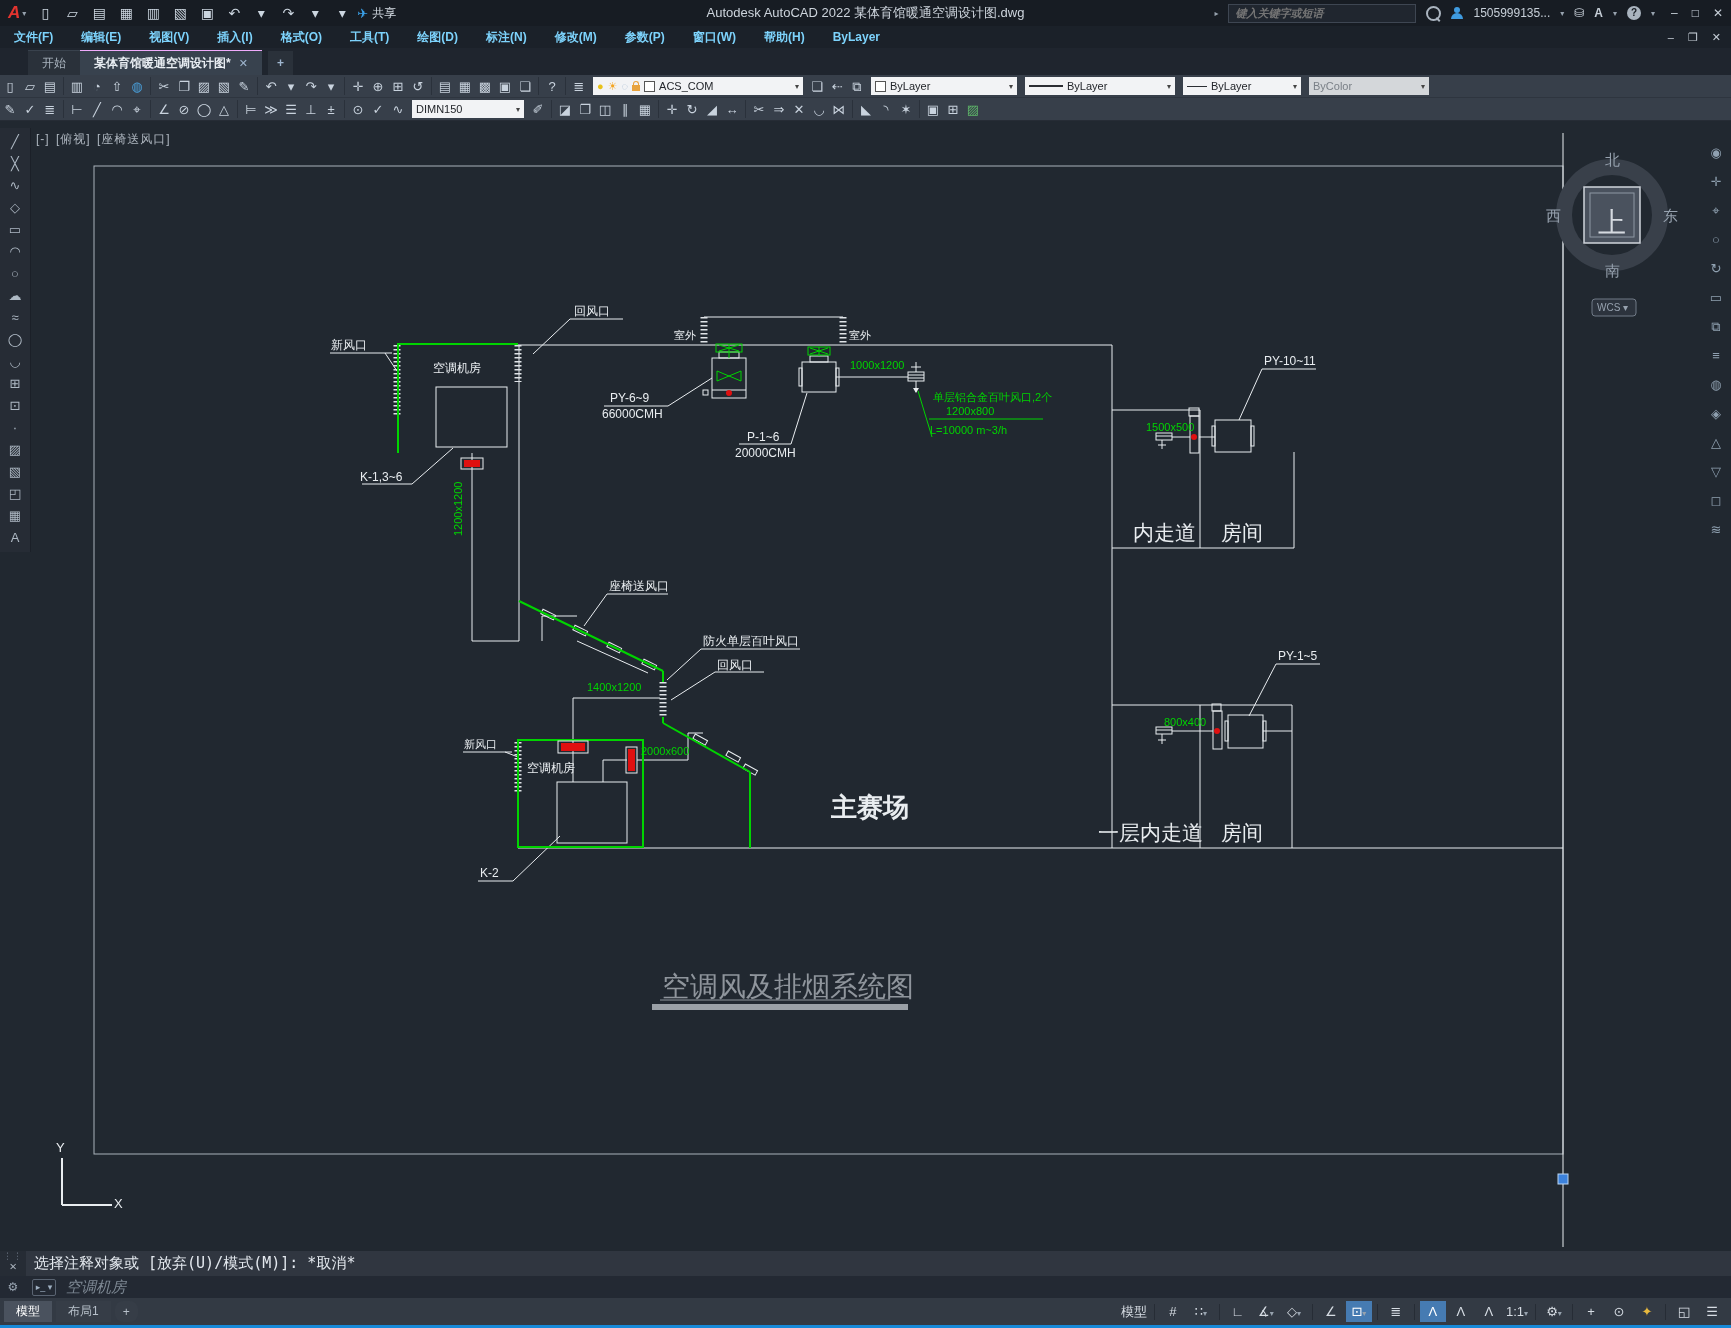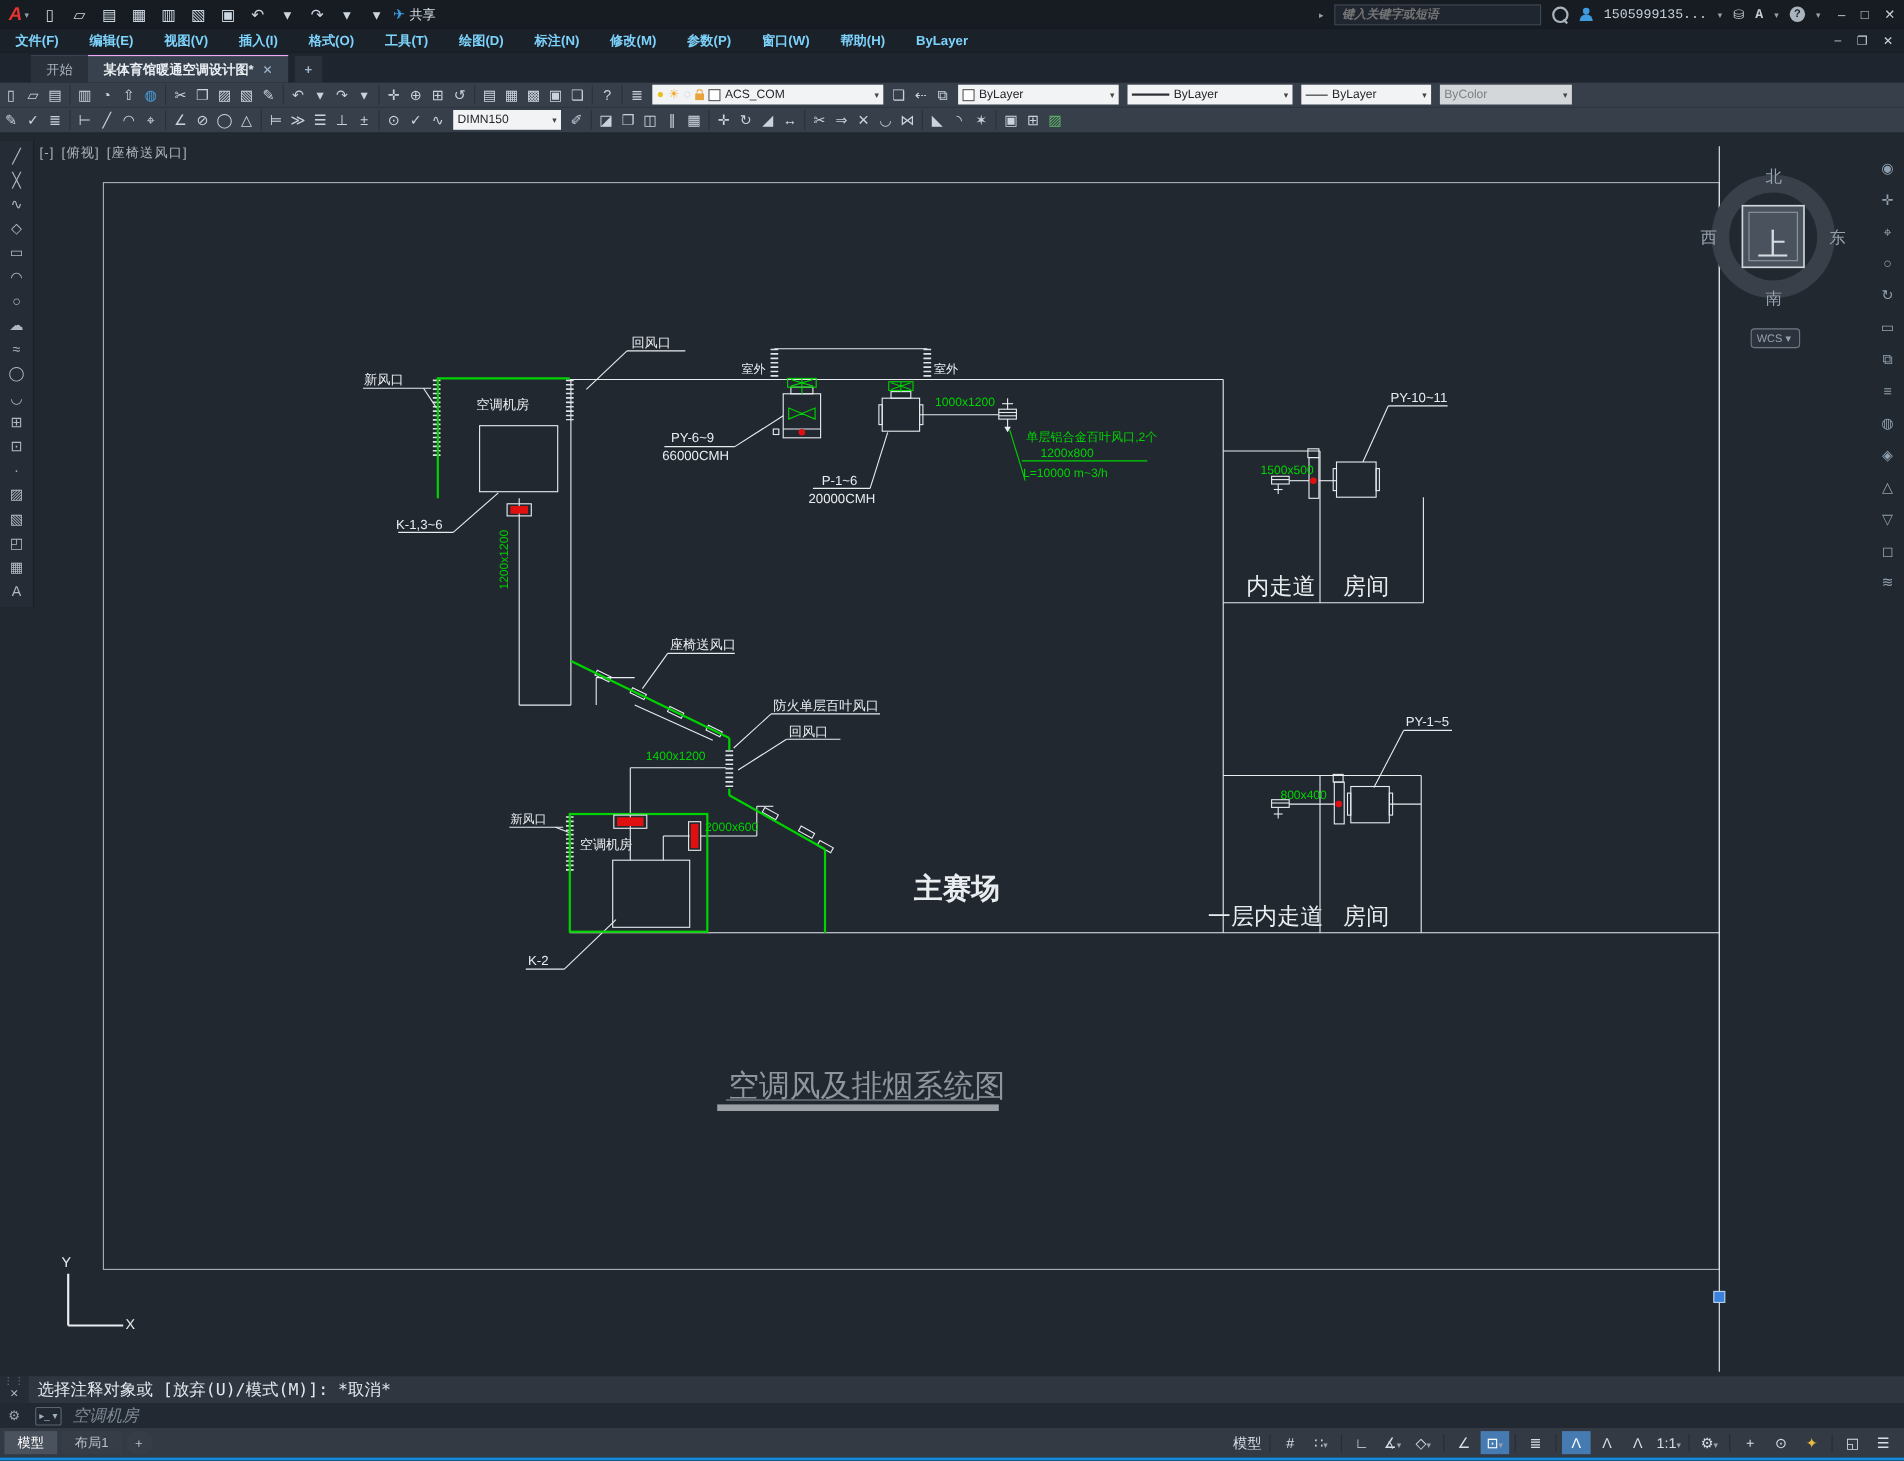--- a/index.html
+++ b/index.html
@@ -16,21 +16,21 @@
   .share .plane{color:#3aa0e8;font-size:13px;}
   .win-title{position:absolute;left:0;right:0;text-align:center;font-size:13px;color:#cdd4dc;pointer-events:none;}
   .tb-right{margin-left:auto;display:flex;align-items:center;gap:10px;padding-right:8px;z-index:2;}
   .searchbox{display:flex;align-items:center;background:#20262f;border:1px solid #3e4document652;border:1px solid #3e4652;width:178px;height:17px;padding:0 4px;}
   .searchbox input{background:transparent;border:0;outline:0;color:#8a95a2;font-style:italic;font-size:11px;width:150px;font-family:inherit;font-weight:bold;}
   .s-icon{width:11px;height:11px;border:2px solid #aab4bf;border-radius:50%;position:relative;display:inline-block;}
   .s-icon:after{content:"";position:absolute;width:2px;height:5px;background:#aab4bf;left:9px;top:9px;transform:rotate(-45deg);}
   .user-ic{width:12px;height:12px;position:relative;display:inline-block;}
   .user-ic:before{content:"";position:absolute;left:3px;top:0;width:6px;height:6px;border-radius:50%;background:#3f9be0;}
   .user-ic:after{content:"";position:absolute;left:0;top:6px;width:12px;height:6px;border-radius:6px 6px 0 0;background:#3f9be0;}
-  .t-small{font-size:12px;color:#c7cfd8;font-family:Liberation Mono, monospace;}
+  .t-small{font-size:12px;color:#c7cfd8;}
   .chev,.chv{font-size:8px;color:#97a2ae;font-weight:normal;}
   .help-circle{width:14px;height:14px;border-radius:50%;background:#aab4bf;color:#171c23;font-size:10px;font-weight:bold;text-align:center;line-height:14px;}
   .winbtns{display:flex;gap:14px;font-size:12px;color:#c7cfd8;margin-left:6px;}
   
   .menubar{top:26px;height:22px;background:#1b2129;display:flex;align-items:center;z-index:5;font-size:12px;}
   .menu-item{padding:0 14px;color:#7dd3fc;line-height:22px;font-weight:bold;}
   .menubar .winbtns{margin-left:auto;padding-right:10px;font-size:11px;}
   
   .tabsrow{top:48px;height:27px;background:#1f252e;display:flex;align-items:flex-end;z-index:5;}
   .dtab{height:24px;display:flex;align-items:center;padding:0 14px;font-size:12px;gap:8px;}
@@ -336,20 +336,21 @@
       <span class="icon">↶</span>
       <span class="icon">▾</span>
       <span class="icon">↷</span>
       <span class="icon">▾</span>
       <span class="icon">▾</span>
     </div>
   <div class="share">
     <span class="plane">✈</span>
     <span>共享</span>
   </div>
+  <div class="win-title">Autodesk AutoCAD 2022   某体育馆暖通空调设计图.dwg</div>
   <div class="tb-right">
     <span class="chv">▸</span>
     <div class="searchbox">
       <input placeholder="键入关键字或短语" style="">
     </div>
     <span class="s-icon"></span>
     <span class="user-ic"></span>
     <span class="t-small">1505999135...</span>
     <span class="chv">▾</span>
     <span class="t-small">⛁</span>
@@ -490,21 +491,21 @@
       <span class="icon">⊨</span>
       <span class="icon">≫</span>
       <span class="icon">☰</span>
       <span class="icon">⊥</span>
       <span class="icon">±</span>
       <i class="sep"></i>
       <span class="icon">⊙</span>
       <span class="icon">✓</span>
       <span class="icon">∿</span>
     </div>
-  <div class="combo" style="width:98px">
+  <div class="combo" style="width:112px">
     <span>DIMN150</span>
     <span class="chv">▾</span>
   </div>
   <div style="display:flex;align-items:center">
       <span class="icon">✐</span>
       <i class="sep"></i>
       <span class="icon">◪</span>
       <span class="icon">❐</span>
       <span class="icon">◫</span>
       <span class="icon">∥</span>

